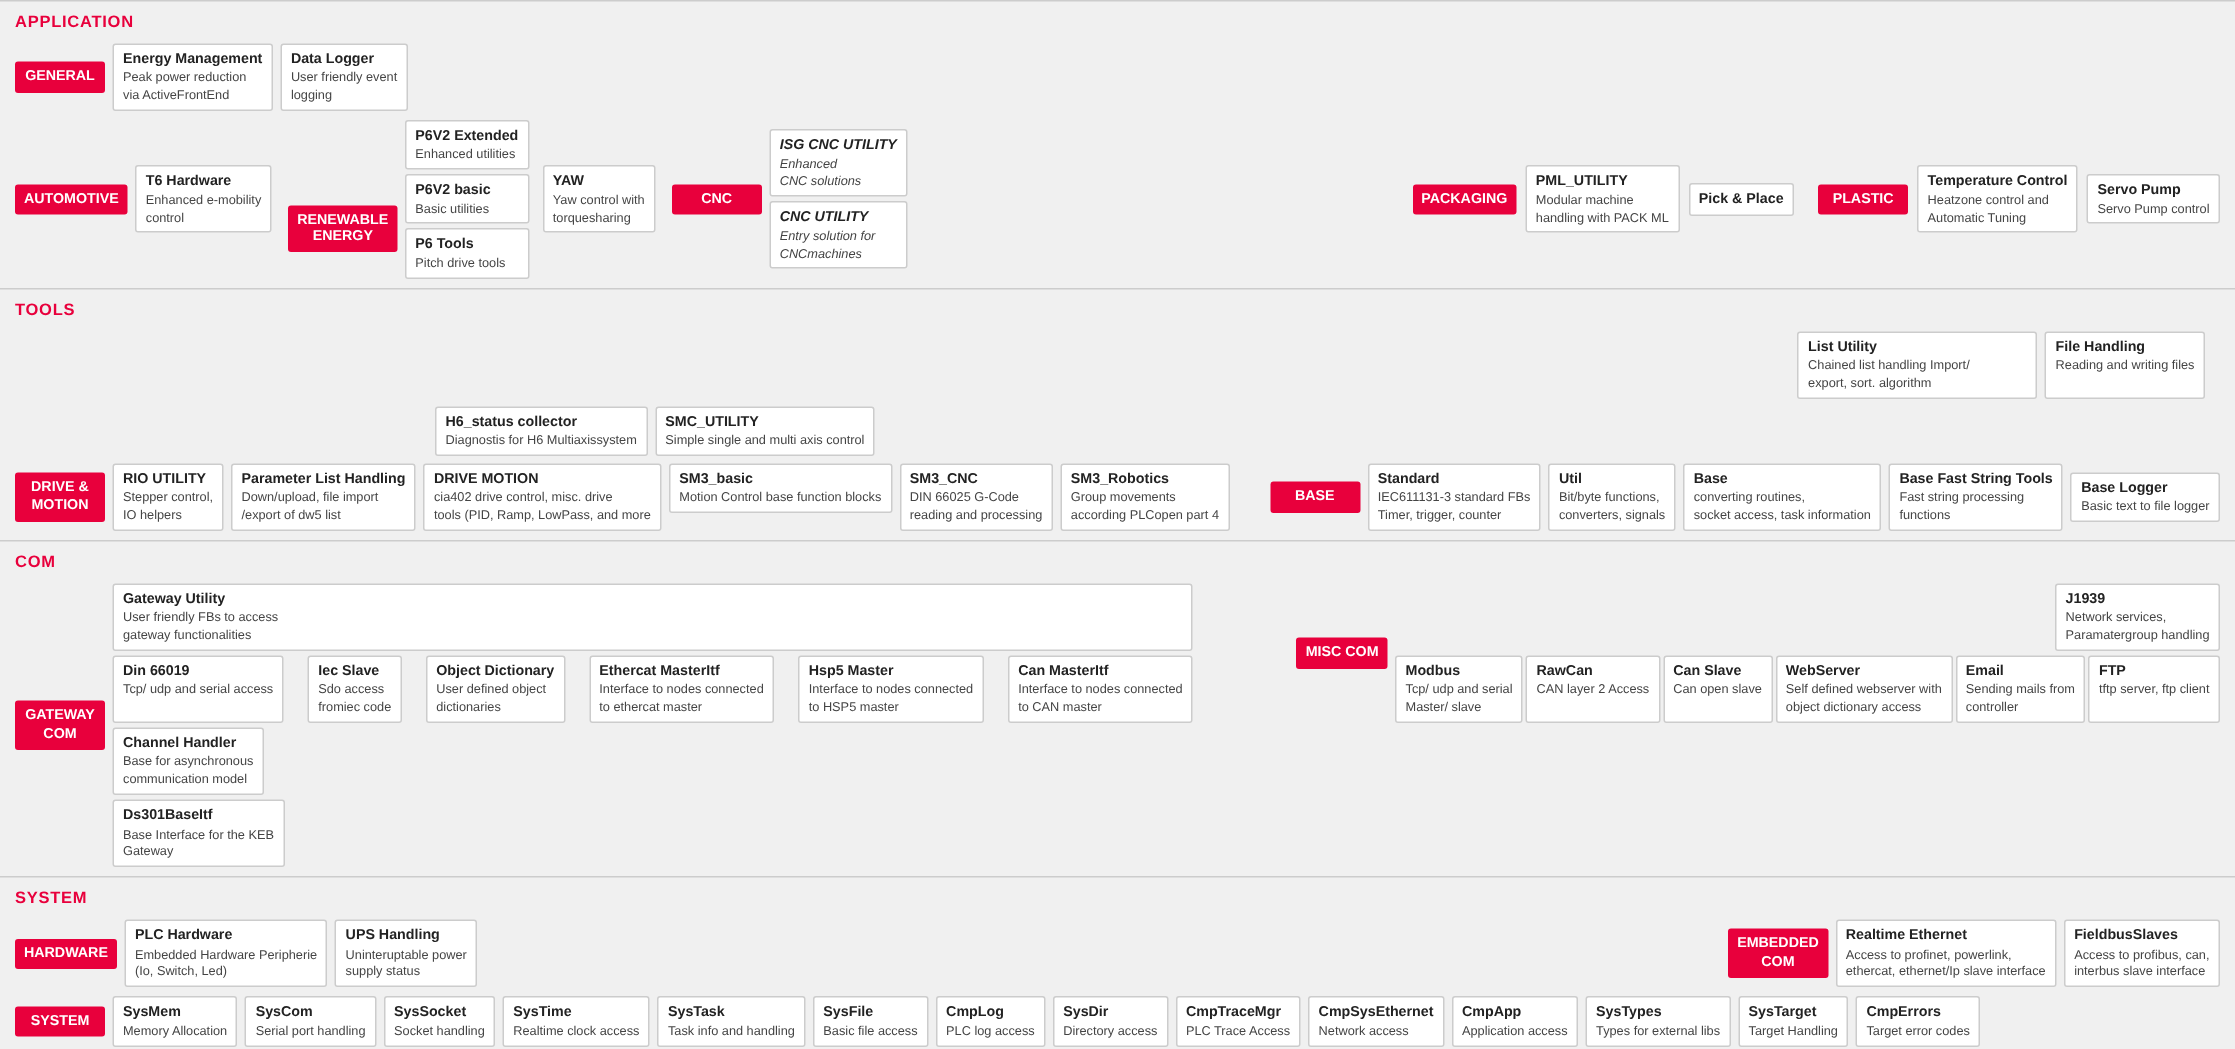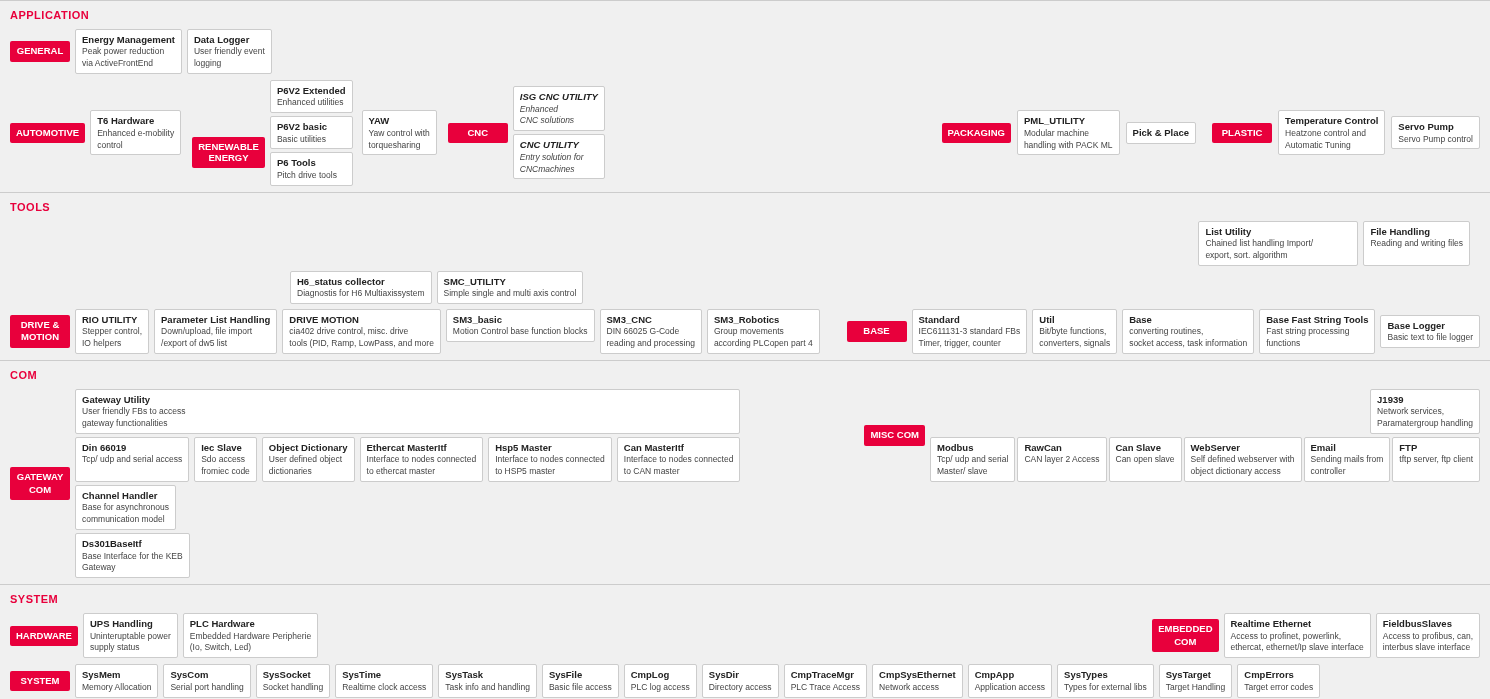--- a/index.html
+++ b/index.html
@@ -259,21 +259,21 @@
 
     <div style="display:flex;gap:5px;align-items:flex-start;">
       <div class="category-badge" style="white-space:pre-line;line-height:1.3;">GATEWAY
 COM</div>
       <div style="display:flex;flex-direction:column;gap:3px;">
         <div class="box">
           <span class="box-title">Gateway Utility</span>
           <span class="box-desc">User friendly FBs to access</span>
           <span class="box-desc">gateway functionalities</span>
         </div>
-        <div style="display:flex;gap:5px;">
+        <div style="display:flex;gap:16px;">
           <div class="box">
             <span class="box-title">Din 66019</span>
             <span class="box-desc">Tcp/ udp and serial access</span>
           </div>
           <div class="box">
             <span class="box-title">Iec Slave</span>
             <span class="box-desc">Sdo access</span>
             <span class="box-desc">fromiec code</span>
           </div>
           <div class="box">
@@ -352,29 +352,29 @@
   </div>
 </div>
 
 <div class="section">
   <div class="section-title">SYSTEM</div>
 
   <div style="display:flex;gap:6px;align-items:flex-start;margin-bottom:6px;">
     <div style="display:flex;gap:5px;align-items:center;">
       <div class="category-badge">HARDWARE</div>
       <div class="box">
+        <span class="box-title">PLC Hardware</span>
+        <span class="box-desc">Embedded Hardware Peripherie</span>
+        <span class="box-desc">(Io, Switch, Led)</span>
+      </div>
+      <div class="box">
         <span class="box-title">UPS Handling</span>
         <span class="box-desc">Uninteruptable power</span>
         <span class="box-desc">supply status</span>
       </div>
-      <div class="box">
-        <span class="box-title">PLC Hardware</span>
-        <span class="box-desc">Embedded Hardware Peripherie</span>
-        <span class="box-desc">(Io, Switch, Led)</span>
-      </div>
     </div>
 
     <div style="margin-left:auto;display:flex;gap:5px;align-items:center;">
       <div class="category-badge" style="white-space:pre-line;line-height:1.3;">EMBEDDED
 COM</div>
       <div class="box">
         <span class="box-title">Realtime Ethernet</span>
         <span class="box-desc">Access to profinet, powerlink,</span>
         <span class="box-desc">ethercat, ethernet/Ip slave interface</span>
       </div>

